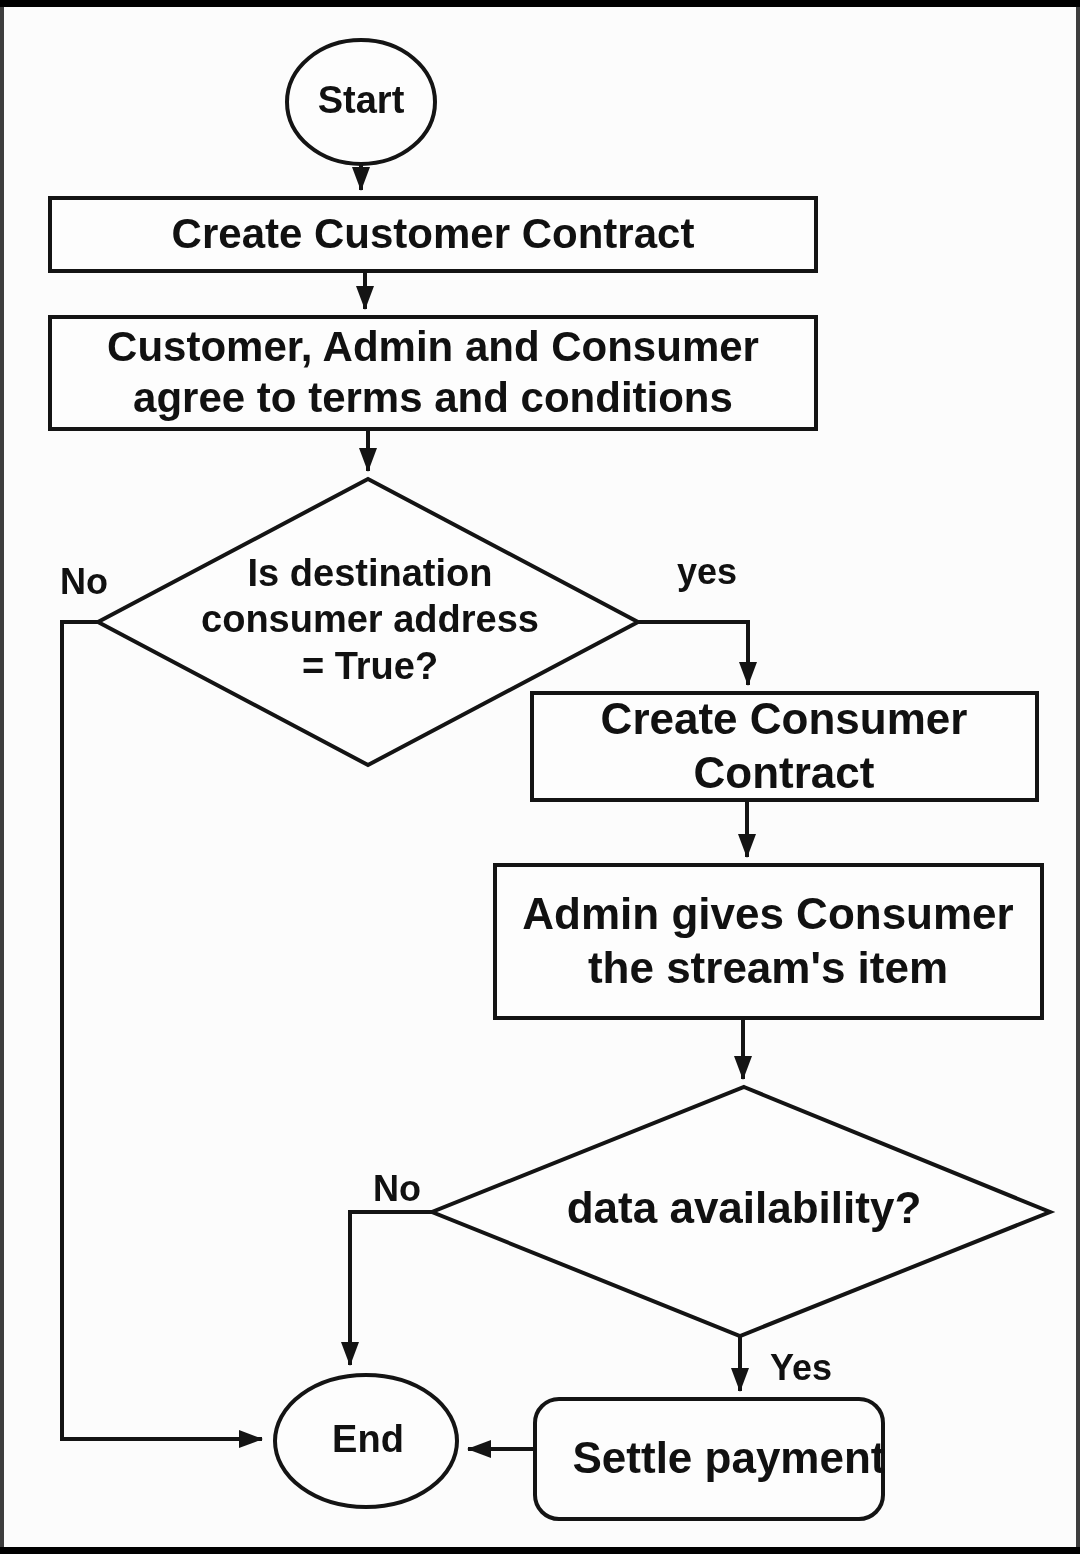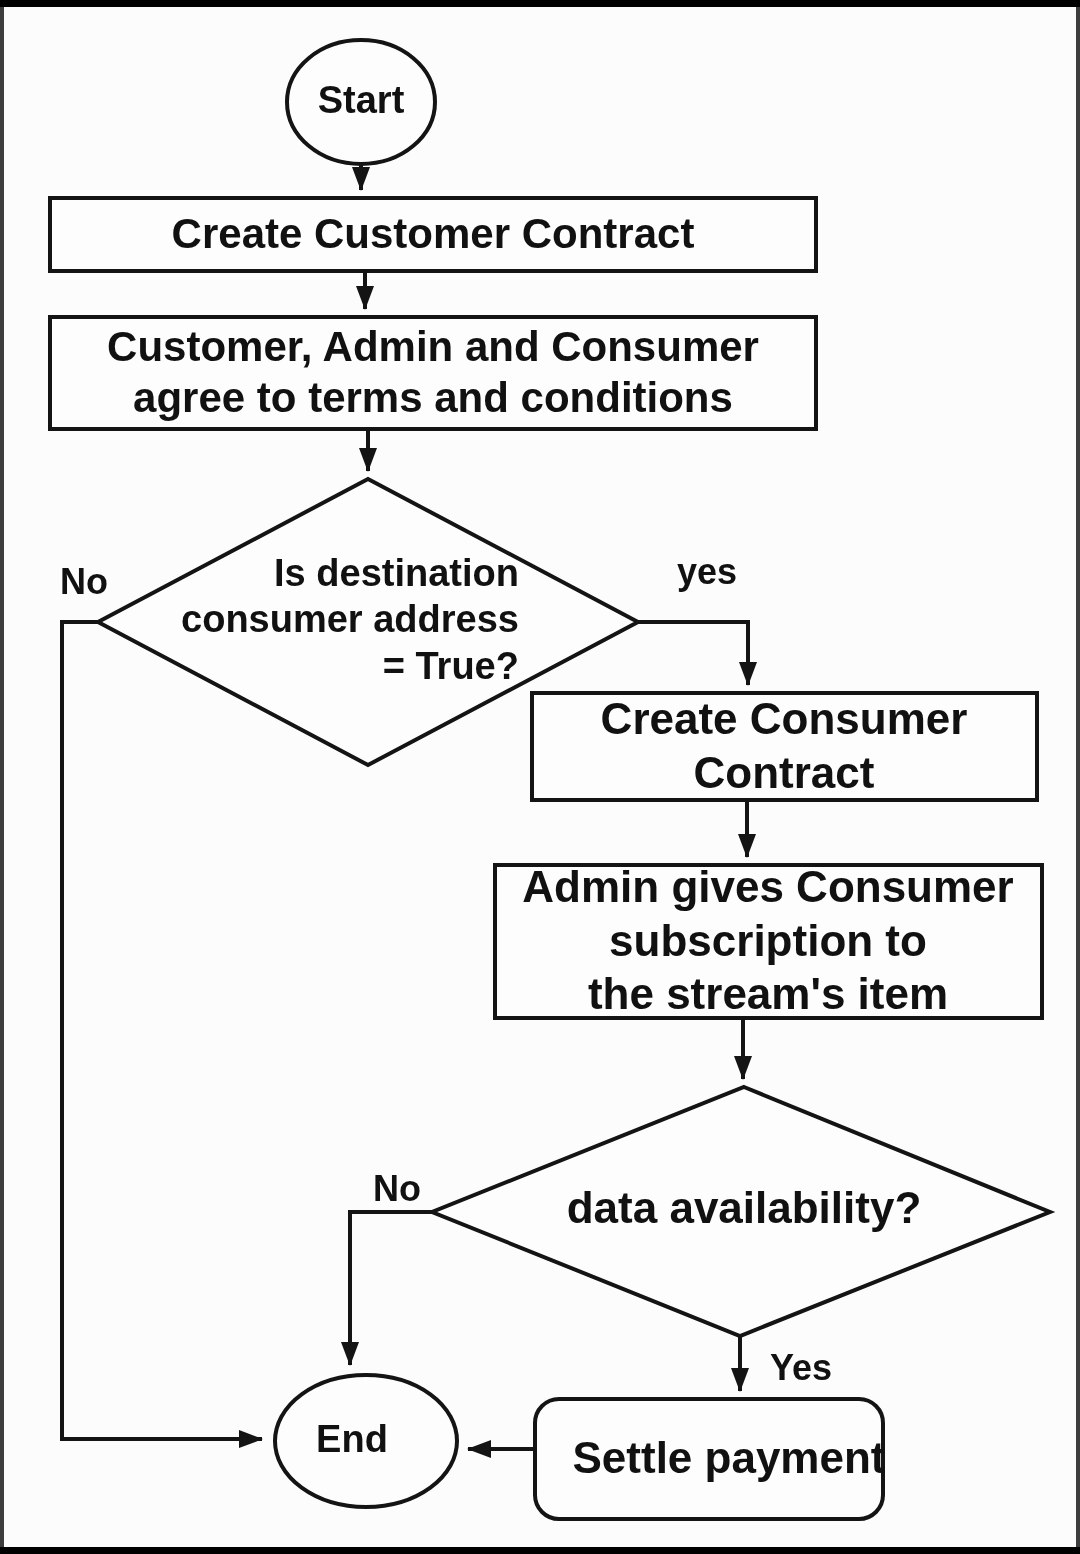--- a/index.html
+++ b/index.html
@@ -67,43 +67,42 @@
 
     <div class="lbl f38" style="left:361px;top:100px;">Start</div>
 
     <div class="lbl f42" style="left:433px;top:234px;">Create Customer Contract</div>
 
     <div class="lbl f42" style="left:433px;top:372px;">
       <span>Customer, Admin and Consumer</span>
       <span>agree to terms and conditions</span>
     </div>
 
-    <div class="lbl f38" style="left:350px;top:620px;text-align:right;">
+    <div class="lbl f38" style="left:370px;top:620px;">
       <span>Is destination</span>
       <span>consumer address</span>
       <span>= True?</span>
     </div>
 
     <div class="lbl f40" style="left:784px;top:746px;">
       <span>Create Consumer</span>
       <span>Contract</span>
     </div>
 
     <div class="lbl f40" style="left:768px;top:941px;">
       <span>Admin gives Consumer</span>
-      <span>subscription to</span>
       <span>the stream's item</span>
     </div>
 
     <div class="lbl f40" style="left:744px;top:1208px;">
       <span>data availability?</span>
     </div>
 
     <div class="lbl f40" style="left:729px;top:1458px;">Settle payment</div>
 
-    <div class="lbl f38" style="left:352px;top:1439px;">End</div>
+    <div class="lbl f38" style="left:368px;top:1439px;">End</div>
 
     <div class="lbl f36" style="left:84px;top:582px;">No</div>
     <div class="lbl f36" style="left:707px;top:572px;">yes</div>
     <div class="lbl f36" style="left:397px;top:1189px;">No</div>
     <div class="lbl f36" style="left:801px;top:1368px;">Yes</div>
   </div>
 </div>
 
 </body></html>

